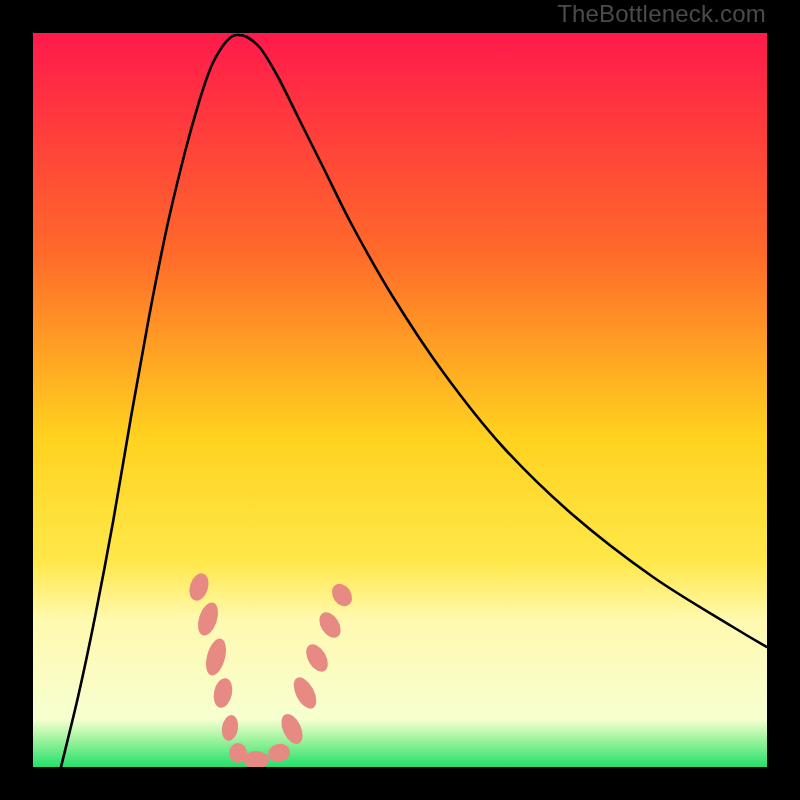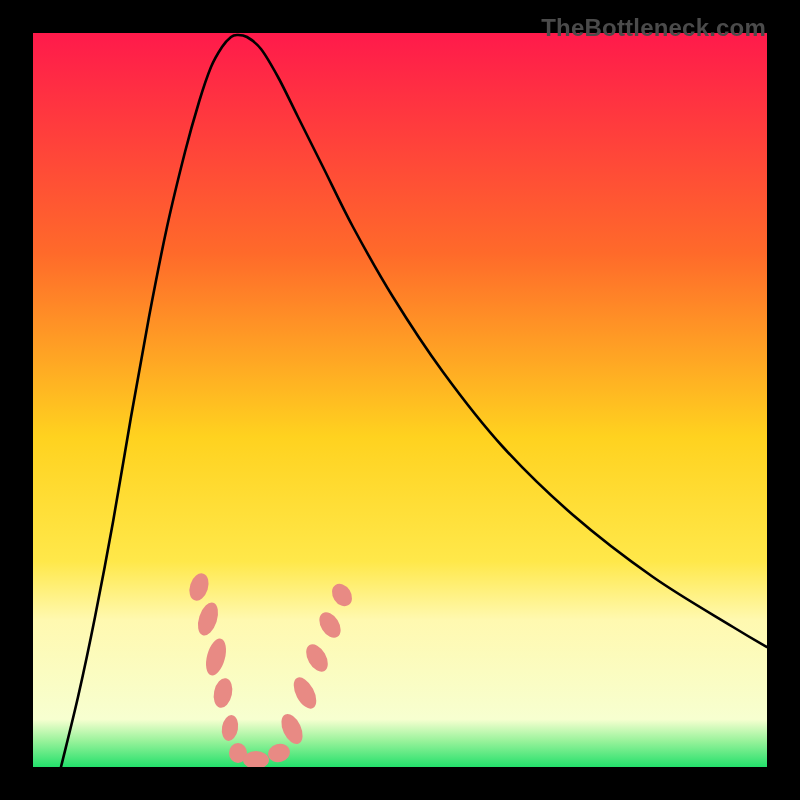--- a/index.html
+++ b/index.html
@@ -23,24 +23,24 @@
     width: 734px;
     height: 734px;
     overflow: hidden;
   }
   .plot-bg {
     position: absolute;
     inset: 0;
   }
   .watermark {
     position: absolute;
-    top: 14px;
+    top: 0;
     right: 34px;
     font-size: 24px;
-    font-weight: 700;
+    font-weight: 400;
     color: #4b4b4b;
     letter-spacing: 0.2px;
     user-select: none;
   }
   svg.curve-layer {
     position: absolute;
     inset: 0;
     width: 734px;
     height: 734px;
   }

